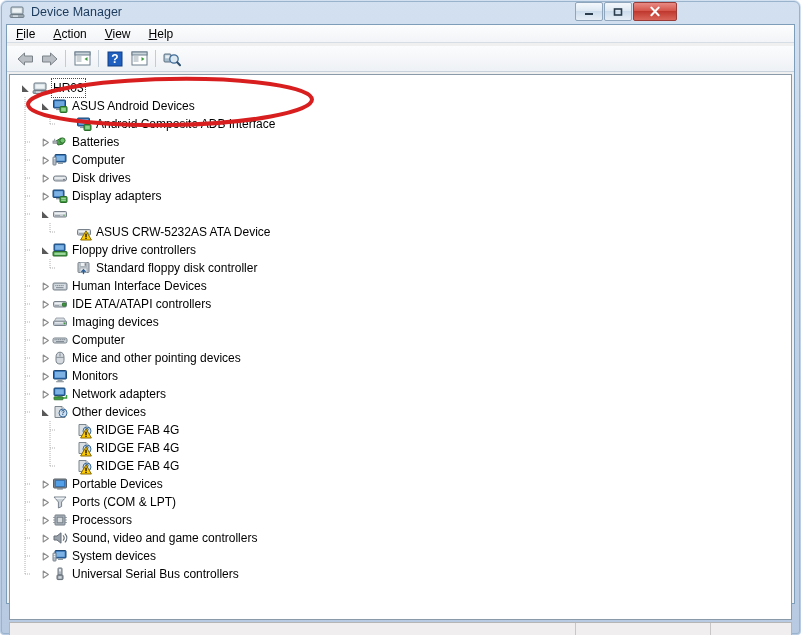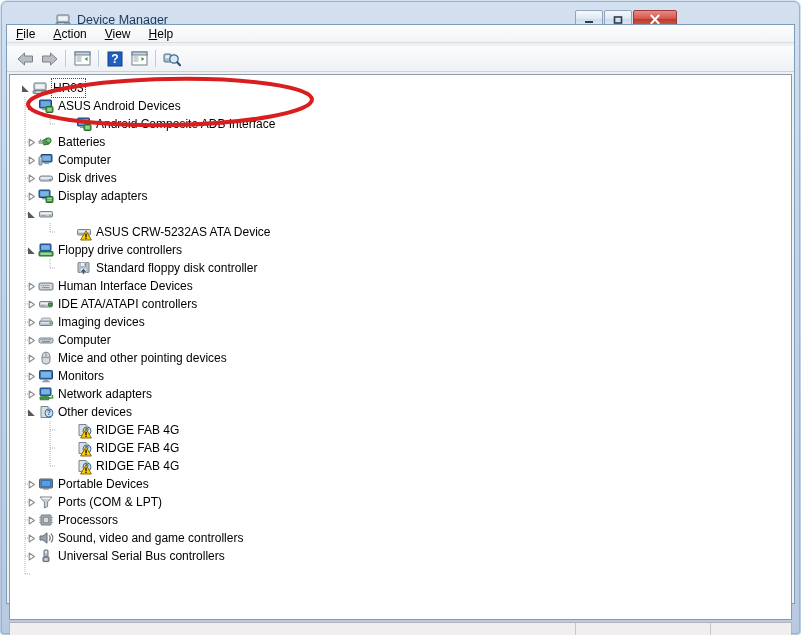--- a/index.html
+++ b/index.html
@@ -24,25 +24,24 @@
     position: absolute;
     left: 1px; top: 1px; right: 1px; bottom: 1px;
     border: 1px solid #9ab3cc;
     border-radius: 6px 6px 3px 3px;
     pointer-events: none;
   }
 
   
   #titlebar {
     position: absolute;
-    left: 0; top: 8px;
+    left: 0; top: 0;
     width: 682px; height: 24px;
     display: flex;
     align-items: center;
-    padding-left: 46px;
   }
   #title-icon {
     margin-left: 9px;
     width: 16px; height: 16px;
     flex: 0 0 16px;
   }
   #title-text {
     margin-left: 6px;
     font-size: 12.5px;
     color: #1b3a5c;
@@ -160,21 +159,21 @@
     color: #000;
     line-height: 18px;
   }
   .row.selected .label {
     outline: 1px dotted #4a4a4a;
     padding: 0 1px;
   }
 
   
   .lvl0 { padding-left: 8px; }
-  .lvl1 { padding-left: 14px; }
+  .lvl1 { padding-left: 28px; }
   .lvl2 { padding-left: 52px; }
 
   
   .warn {
     position: absolute;
     left: 4px; bottom: -1px;
     width: 12px; height: 11px;
   }
 
   
@@ -711,20 +710,36 @@
               </svg></span>
             <span class="label">Sound, video and game controllers</span>
           </div>
           <div class="row lvl1">
             <span class="twisty">
               <svg width="9" height="9" viewBox="0 0 9 9">
               <path d="M2.2 1 L7.4 4.5 L2.2 8 Z" fill="none" stroke="#8c8c8c" stroke-width="1.1" stroke-linejoin="round"></path>
             </svg>
             </span>
             <span class="devicon"><svg width="16" height="16" viewBox="0 0 16 16">
+                <rect x="3" y="2.5" width="11" height="7.5" rx=".8" fill="#2f6fb5" stroke="#1d4876"></rect>
+                <rect x="4.3" y="3.7" width="8.4" height="5.1" fill="#7db2e4"></rect>
+                <rect x="6" y="10.5" width="5" height="1.5" fill="#8e9aa4"></rect>
+                <rect x="1" y="5" width="3" height="8" rx=".6" fill="#b6bfc7" stroke="#76818b"></rect>
+                <rect x="1.8" y="6" width="1.4" height="1" fill="#e6ecf1"></rect>
+                <rect x="1.8" y="8" width="1.4" height="1" fill="#e6ecf1"></rect>
+              </svg></span>
+            <span class="label">System devices</span>
+          </div>
+          <div class="row lvl1">
+            <span class="twisty">
+              <svg width="9" height="9" viewBox="0 0 9 9">
+              <path d="M2.2 1 L7.4 4.5 L2.2 8 Z" fill="none" stroke="#8c8c8c" stroke-width="1.1" stroke-linejoin="round"></path>
+            </svg>
+            </span>
+            <span class="devicon"><svg width="16" height="16" viewBox="0 0 16 16">
                 <rect x="6" y="2" width="4" height="7" rx=".6" fill="#aeb6be" stroke="#6f7780"></rect>
                 <rect x="7" y="3" width="2" height="2.4" fill="#e3e8ec"></rect>
                 <rect x="5" y="9" width="6" height="4.6" rx=".8" fill="#8f98a1" stroke="#626b74"></rect>
                 <rect x="6.4" y="10.2" width="3.2" height="2.4" fill="#cfd6dc"></rect>
               </svg></span>
             <span class="label">Universal Serial Bus controllers</span>
           </div>
         </div>
       <svg id="annotation" viewBox="0 0 783 546">
         <ellipse cx="160" cy="27" rx="142" ry="23" fill="none" stroke="#d81e1e" stroke-width="4" transform="rotate(-1 160 27)"></ellipse>

